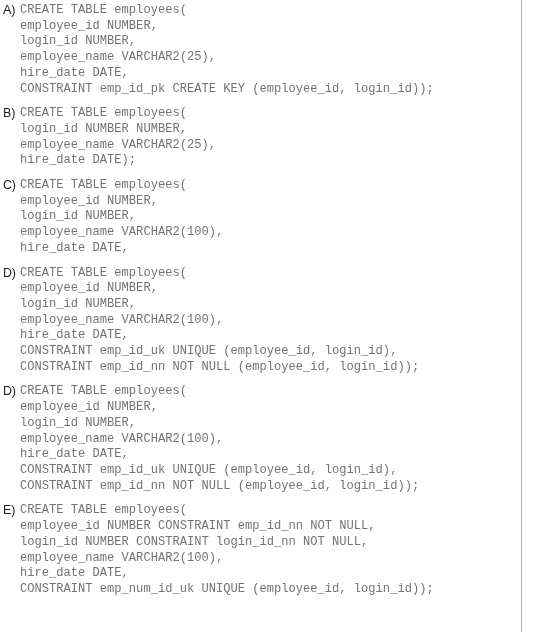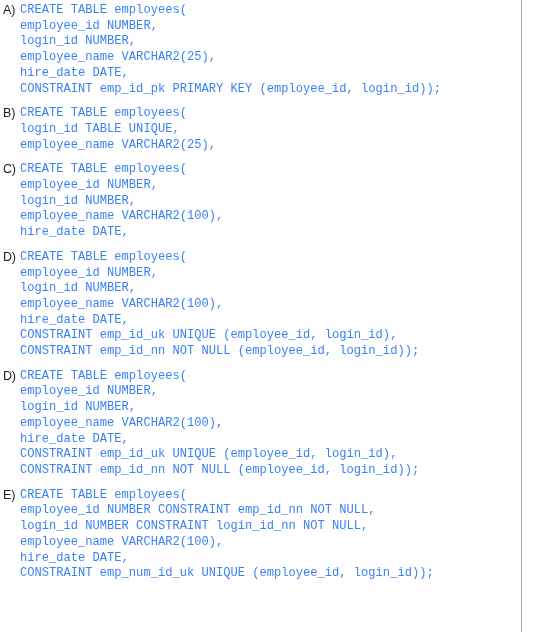--- a/index.html
+++ b/index.html
@@ -55,43 +55,43 @@
     line-height: 15.7px;
     color: #1d1d1d;
     letter-spacing: -0.2px;
     white-space: nowrap;
   }
   .option-code {
     margin: 0;
     font-family: "Liberation Mono", "DejaVu Sans Mono", monospace;
     font-size: 12.1px;
     line-height: 15.7px;
-    color: #3b82f6;
+    color: #737373;
     white-space: pre;
     letter-spacing: 0px;
   }
   .code-line {
     display: block;
     white-space: pre;
     min-height: 15.7px;
   }
 </style>
 </head>
 <body>
 
 <div id="page">
   <div id="right-rule"></div>
   <div id="options">
       <div class="option">
         <span class="option-label">A)</span>
-        <pre class="option-code"><span class="code-line">CREATE TABLE employees(</span><span class="code-line">employee_id NUMBER,</span><span class="code-line">login_id NUMBER,</span><span class="code-line">employee_name VARCHAR2(25),</span><span class="code-line">hire_date DATE,</span><span class="code-line">CONSTRAINT emp_id_pk PRIMARY KEY (employee_id, login_id));</span></pre>
+        <pre class="option-code"><span class="code-line">CREATE TABLE employees(</span><span class="code-line">employee_id NUMBER,</span><span class="code-line">login_id NUMBER,</span><span class="code-line">employee_name VARCHAR2(25),</span><span class="code-line">hire_date DATE,</span><span class="code-line">CONSTRAINT emp_id_pk CREATE KEY (employee_id, login_id));</span></pre>
       </div>
       <div class="option">
         <span class="option-label">B)</span>
-        <pre class="option-code"><span class="code-line">CREATE TABLE employees(</span><span class="code-line">login_id TABLE UNIQUE,</span><span class="code-line">employee_name VARCHAR2(25),</span></pre>
+        <pre class="option-code"><span class="code-line">CREATE TABLE employees(</span><span class="code-line">login_id NUMBER NUMBER,</span><span class="code-line">employee_name VARCHAR2(25),</span><span class="code-line">hire_date DATE);</span></pre>
       </div>
       <div class="option">
         <span class="option-label">C)</span>
         <pre class="option-code"><span class="code-line">CREATE TABLE employees(</span><span class="code-line">employee_id NUMBER,</span><span class="code-line">login_id NUMBER,</span><span class="code-line">employee_name VARCHAR2(100),</span><span class="code-line">hire_date DATE,</span></pre>
       </div>
       <div class="option">
         <span class="option-label">D)</span>
         <pre class="option-code"><span class="code-line">CREATE TABLE employees(</span><span class="code-line">employee_id NUMBER,</span><span class="code-line">login_id NUMBER,</span><span class="code-line">employee_name VARCHAR2(100),</span><span class="code-line">hire_date DATE,</span><span class="code-line">CONSTRAINT emp_id_uk UNIQUE (employee_id, login_id),</span><span class="code-line">CONSTRAINT emp_id_nn NOT NULL (employee_id, login_id));</span></pre>
       </div>
       <div class="option">

